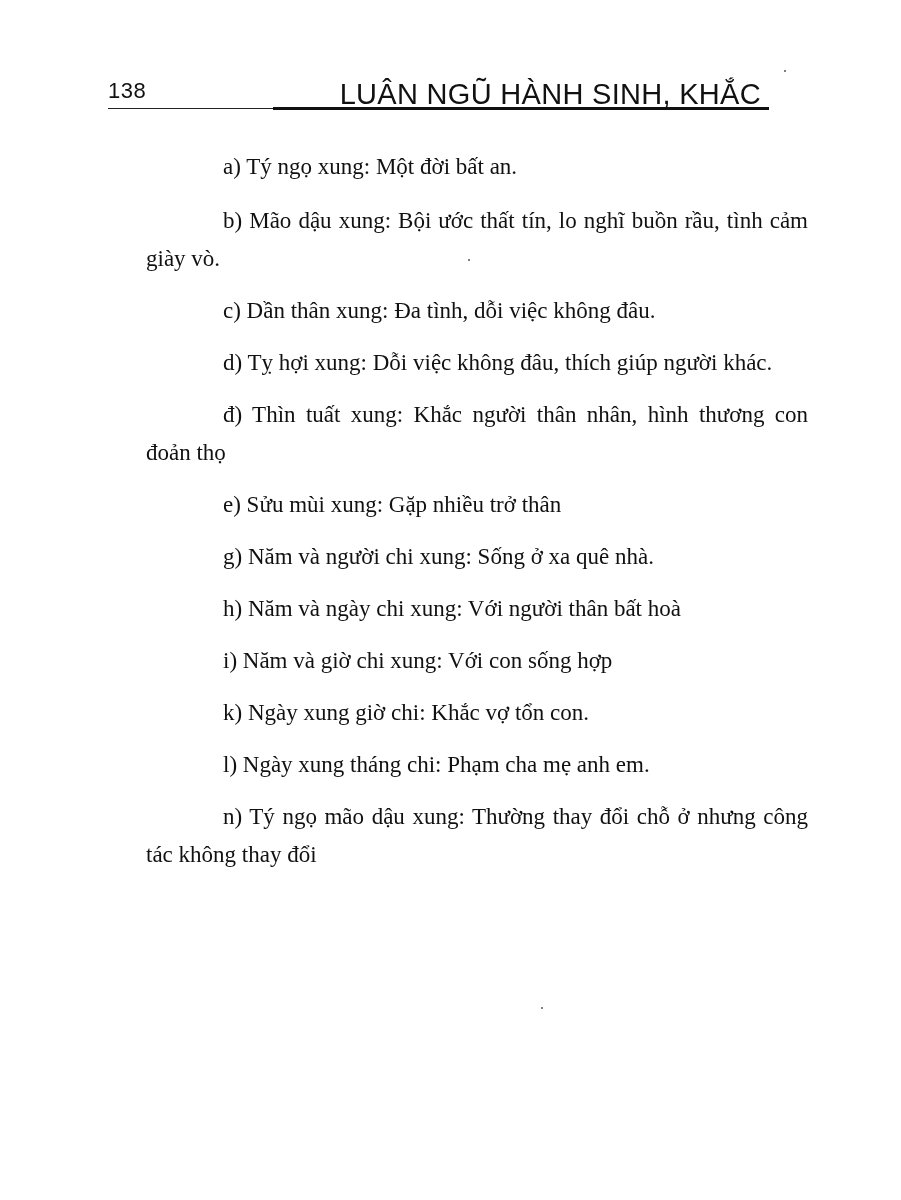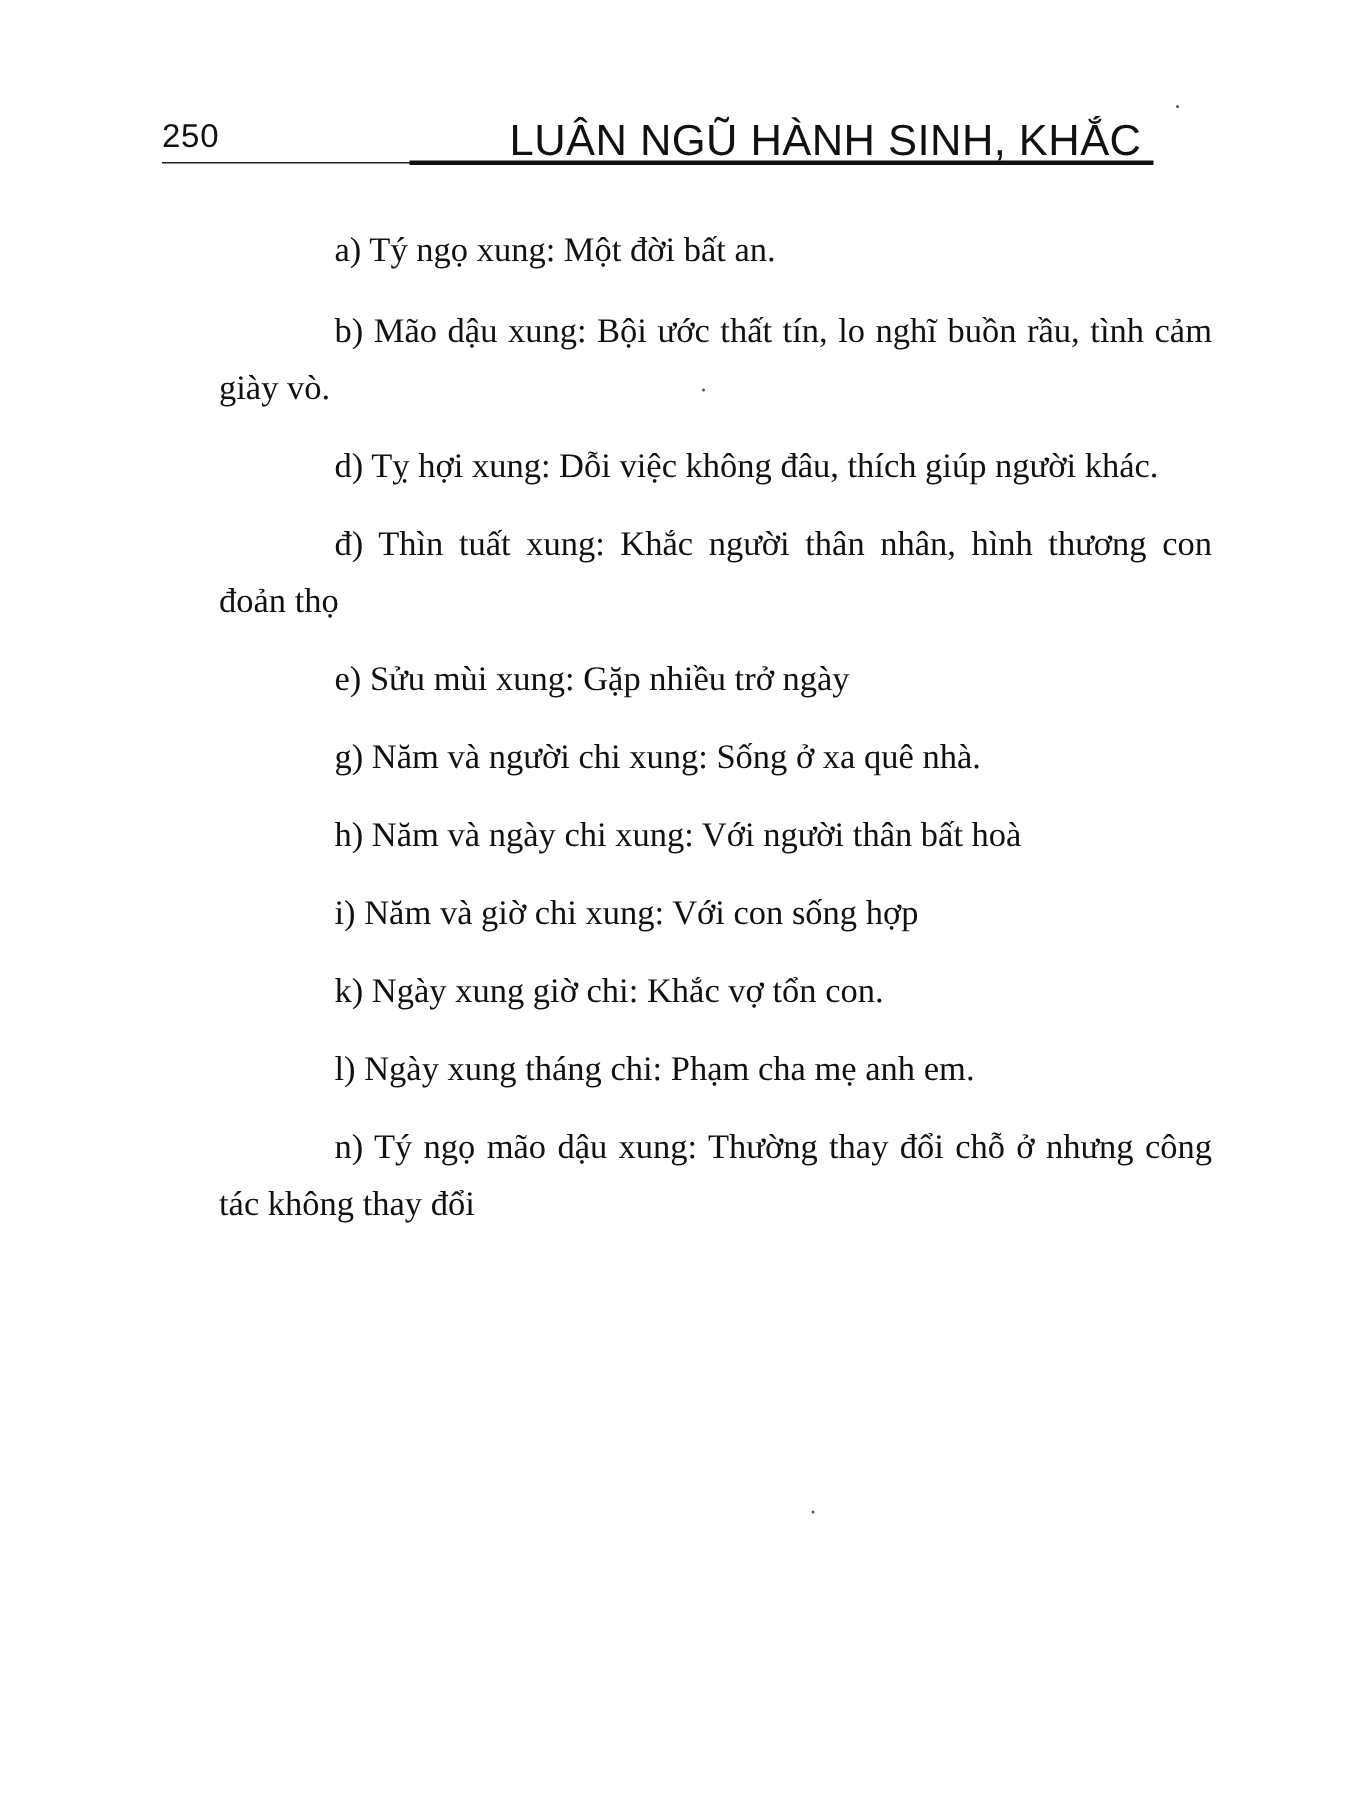--- a/index.html
+++ b/index.html
@@ -77,35 +77,36 @@
       text-align: justify;
     }
     .para.single {
       text-align: left;
     }
   </style>
 </head>
 <body>
 
 <div class="page-header">
-  <span class="page-number">250</span>
+  <span class="page-number">138</span>
   <span class="running-title">LUÂN NGŨ HÀNH SINH, KHẮC</span>
   <div class="rule-thin"></div>
   <div class="rule-thick"></div>
 </div>
 
 <div class="stray-dot" style="left:784px; top:70px;"></div>
 <div class="stray-dot" style="left:468px; top:259px;"></div>
 <div class="stray-dot" style="left:541px; top:1007px;"></div>
 
 <div class="content">
   <p class="para single" style="margin-bottom:16px;">a) Tý ngọ xung: Một đời bất an.</p>
   <p class="para" style="margin-bottom:14px;">b) Mão dậu xung: Bội ước thất tín, lo nghĩ buồn rầu, tình cảm giày vò.</p>
+  <p class="para single" style="margin-bottom:14px;">c) Dần thân xung: Đa tình, dỗi việc không đâu.</p>
   <p class="para" style="margin-bottom:14px;">d) Tỵ hợi xung: Dỗi việc không đâu, thích giúp người khác.</p>
   <p class="para" style="margin-bottom:14px;">đ) Thìn tuất xung: Khắc người thân nhân, hình thương con đoản thọ</p>
-  <p class="para single" style="margin-bottom:14px;">e) Sửu mùi xung: Gặp nhiều trở ngày</p>
+  <p class="para single" style="margin-bottom:14px;">e) Sửu mùi xung: Gặp nhiều trở thân</p>
   <p class="para single" style="margin-bottom:14px;">g) Năm và người chi xung: Sống ở xa quê nhà.</p>
   <p class="para single" style="margin-bottom:14px;">h) Năm và ngày chi xung: Với người thân bất hoà</p>
   <p class="para single" style="margin-bottom:14px;">i) Năm và giờ chi xung: Với con sống hợp</p>
   <p class="para single" style="margin-bottom:14px;">k) Ngày xung giờ chi: Khắc vợ tổn con.</p>
   <p class="para single" style="margin-bottom:14px;">l) Ngày xung tháng chi: Phạm cha mẹ anh em.</p>
   <p class="para" style="margin-bottom:14px;">n) Tý ngọ mão dậu xung: Thường thay đổi chỗ ở nhưng công tác không thay đổi</p>
 </div>
 
 </body></html>

